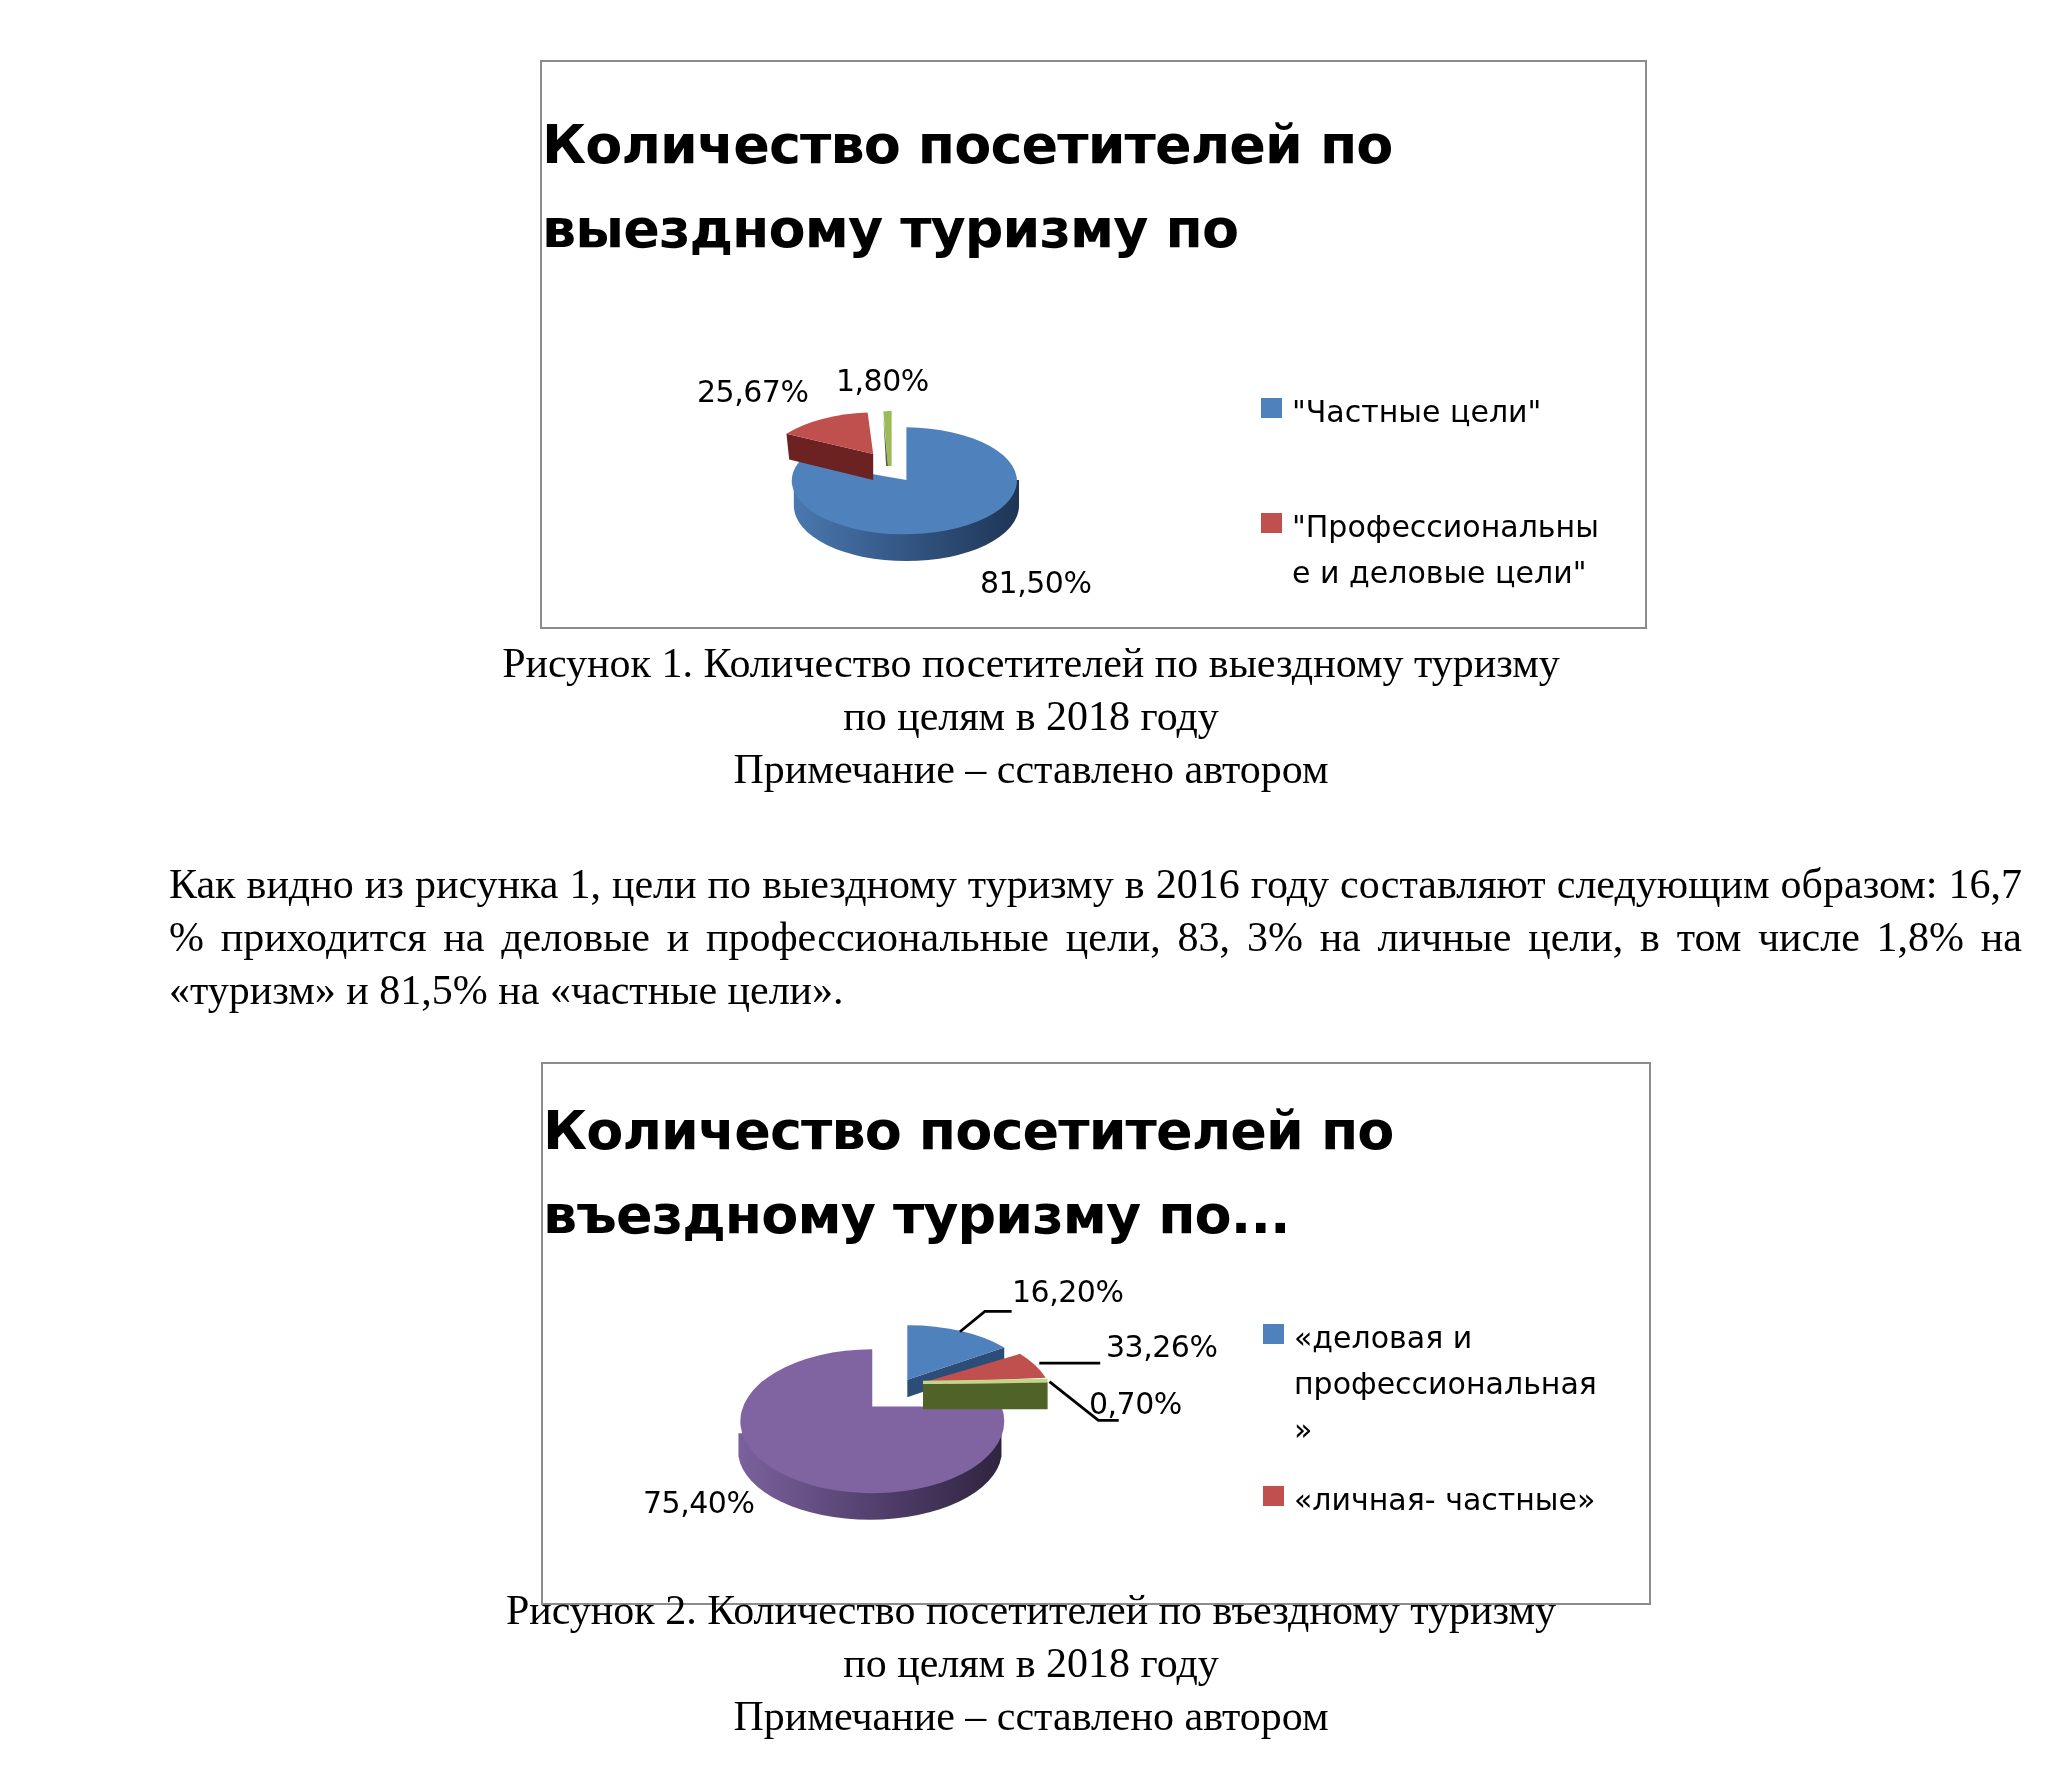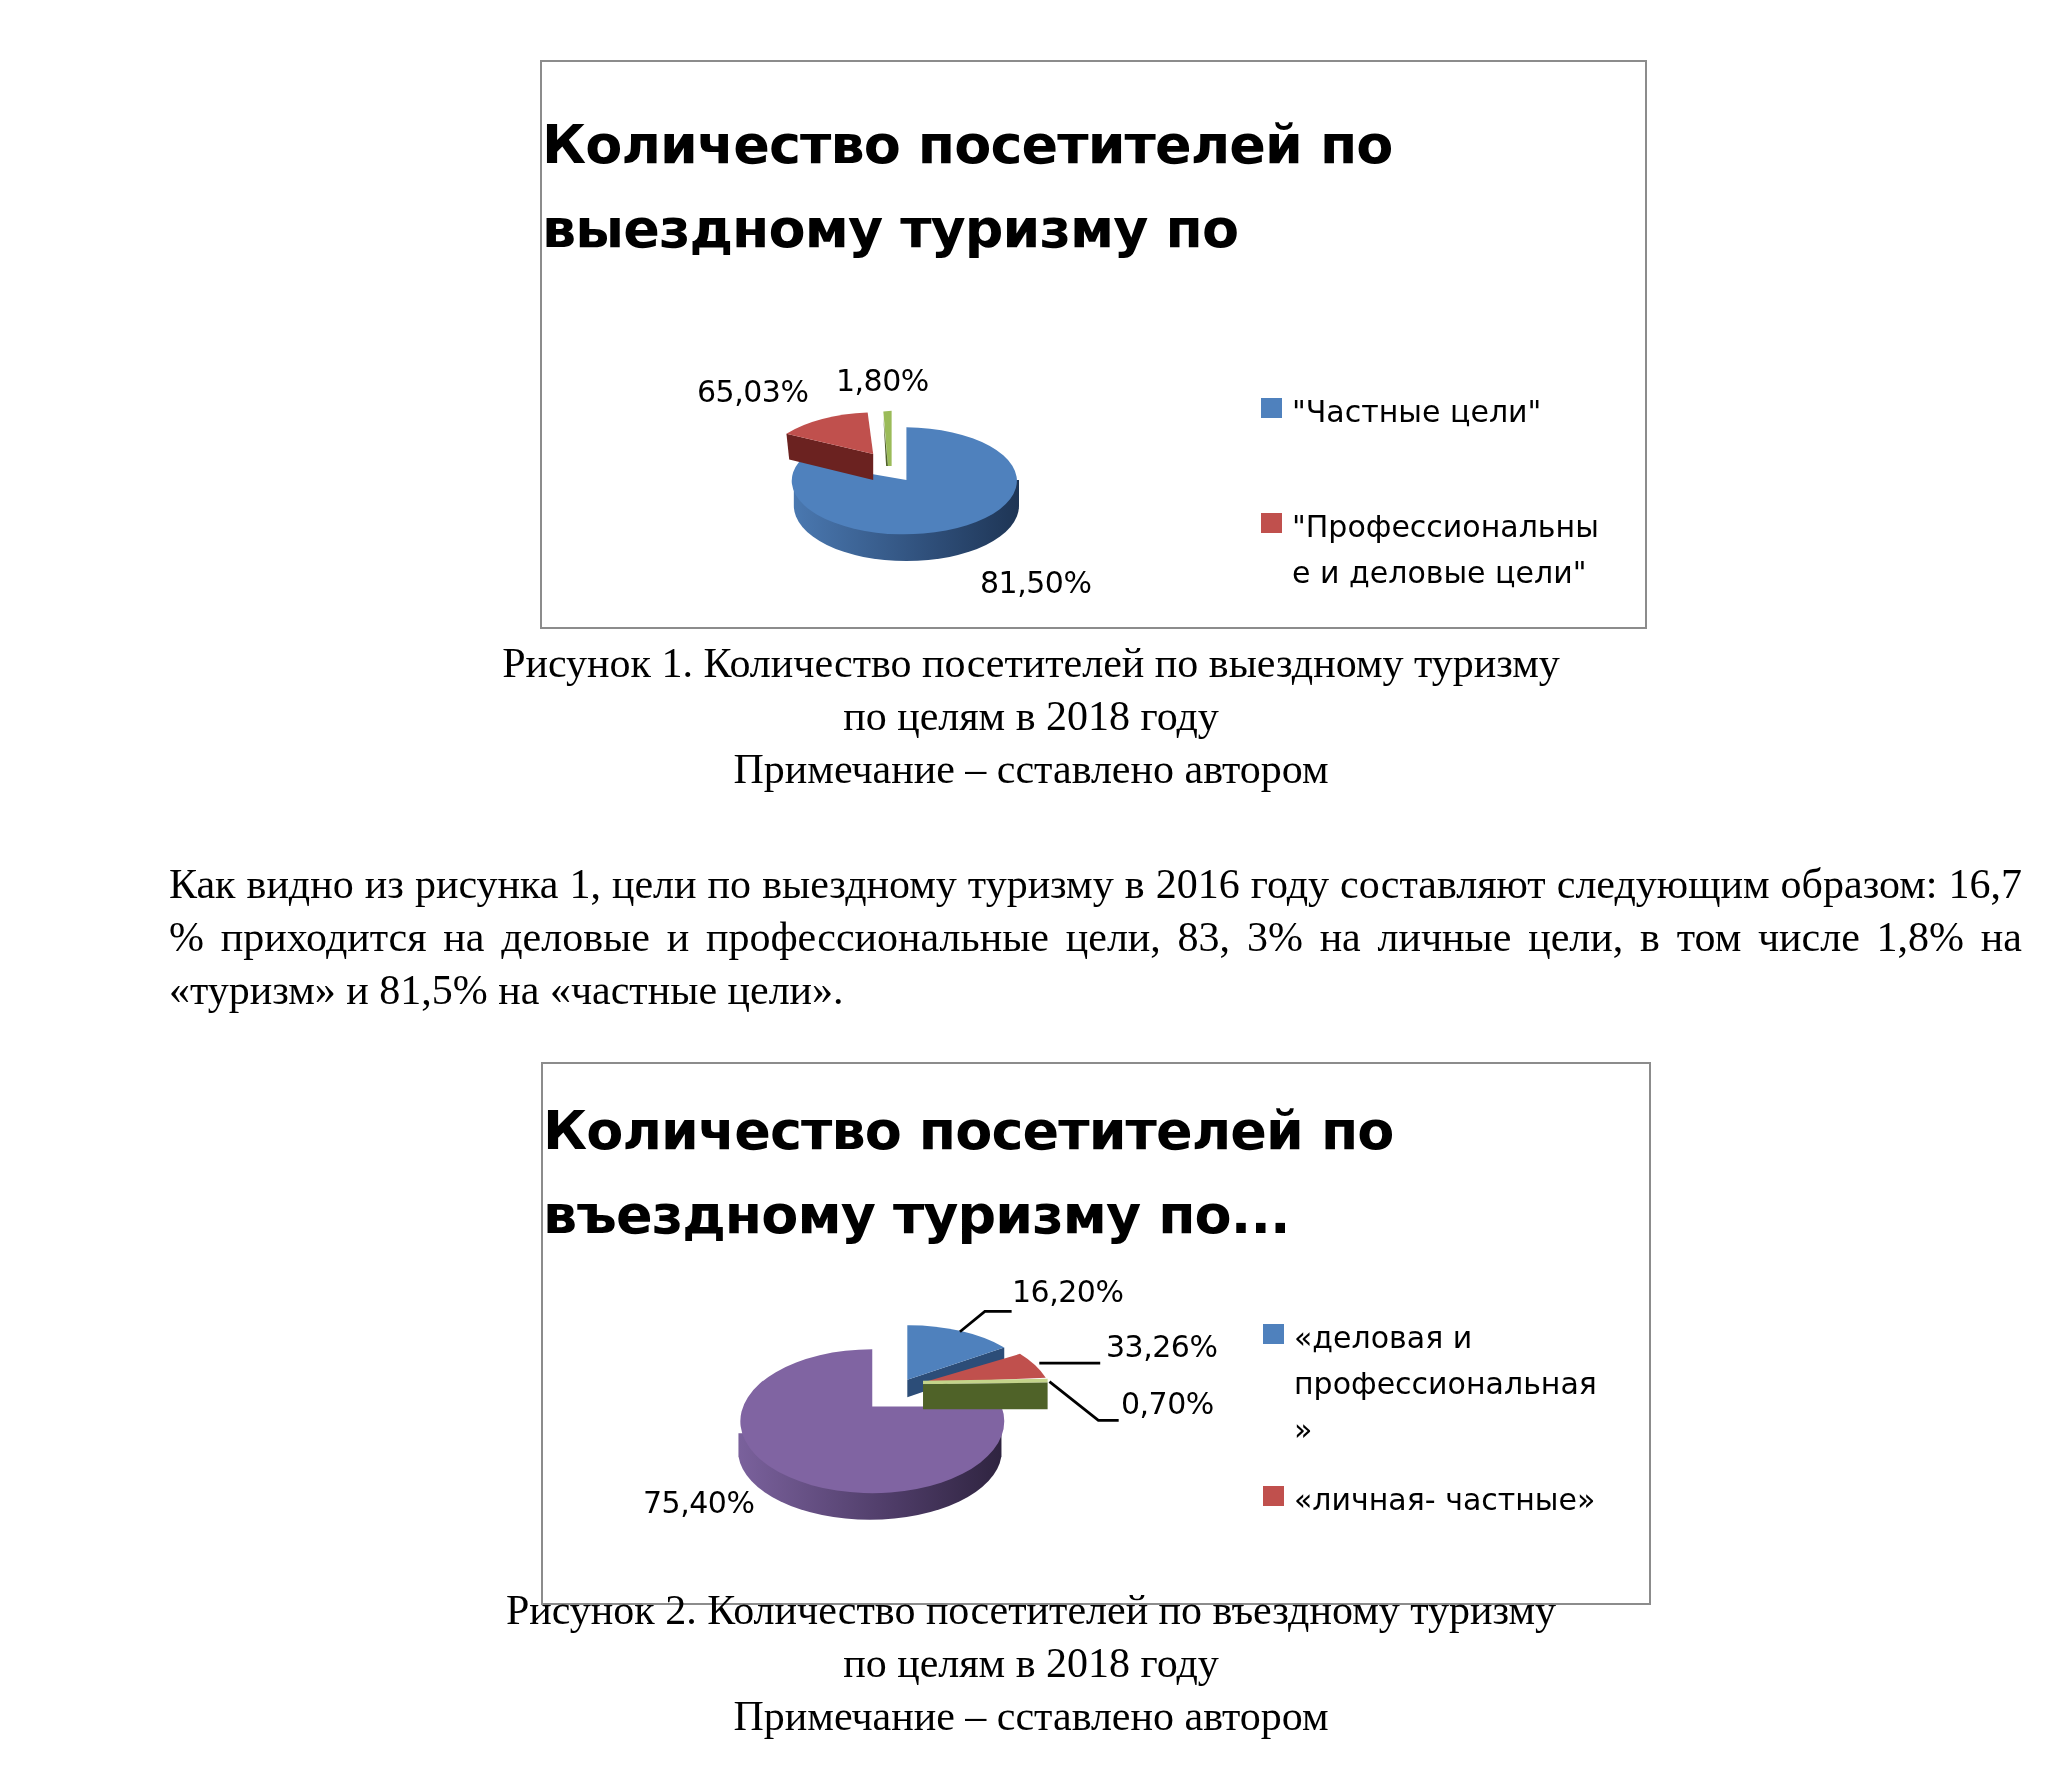--- a/index.html
+++ b/index.html
@@ -72,21 +72,21 @@
     <path d="M1000,1500 L1135,1498 L1135,1527 L1000,1527 Z" fill="#4F6228"></path>
   </g>
 
   <g stroke="#000" stroke-width="3" fill="none">
     <polyline points="1040,1443 1067,1421 1096,1421"></polyline>
     <polyline points="1126,1477 1192,1477"></polyline>
     <polyline points="1137,1497 1190,1539 1212,1539"></polyline>
   </g>
 </svg>
 
-<div class="pct" style="left:697px; top:374px;">65,03%</div>
+<div class="pct" style="left:697px; top:374px;">25,67%</div>
 <div class="pct" style="left:836px; top:363px;">1,80%</div>
 <div class="pct" style="left:980px; top:565px;">81,50%</div>
 
 <div class="legend-item" style="left:1261px; top:389px;">
   <span class="legend-sq" style="left:0; top:9.2px; background:#4F81BD;"></span>
   <span class="legend-text">"Частные цели"</span>
 </div>
 <div class="legend-item" style="left:1261px; top:504px;">
   <span class="legend-sq" style="left:0; top:9.2px; background:#C0504D;"></span>
   <span class="legend-text">"Профессиональны
@@ -103,21 +103,21 @@
 
 <div class="chart-box" style="left:541px; top:1062px; width:1110px; height:543px; background:transparent;">
   <div class="chart-title" style="top:25px;">
     <div>Количество посетителей по</div>
     <div>въездному туризму по...</div>
   </div>
 </div>
 
 <div class="pct" style="left:1012px; top:1274px;">16,20%</div>
 <div class="pct" style="left:1106px; top:1329px;">33,26%</div>
-<div class="pct" style="left:1121px; top:1386px;">0,70%</div>
+<div class="pct" style="left:1089px; top:1386px;">0,70%</div>
 <div class="pct" style="left:643px; top:1485px;">75,40%</div>
 
 <div class="legend-item" style="left:1263px; top:1315px;">
   <span class="legend-sq" style="left:0; top:9.2px; background:#4F81BD;"></span>
   <span class="legend-text">«деловая и
 профессиональная
 »</span>
 </div>
 <div class="legend-item" style="left:1263px; top:1477px;">
   <span class="legend-sq" style="left:0; top:9.2px; background:#C0504D;"></span>

